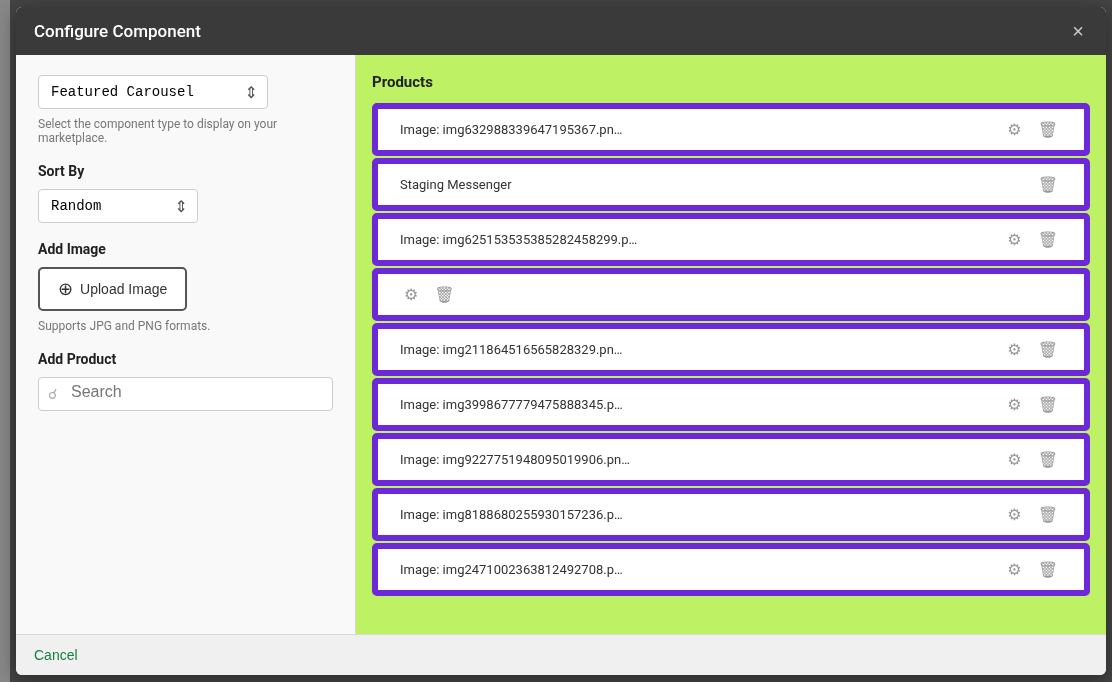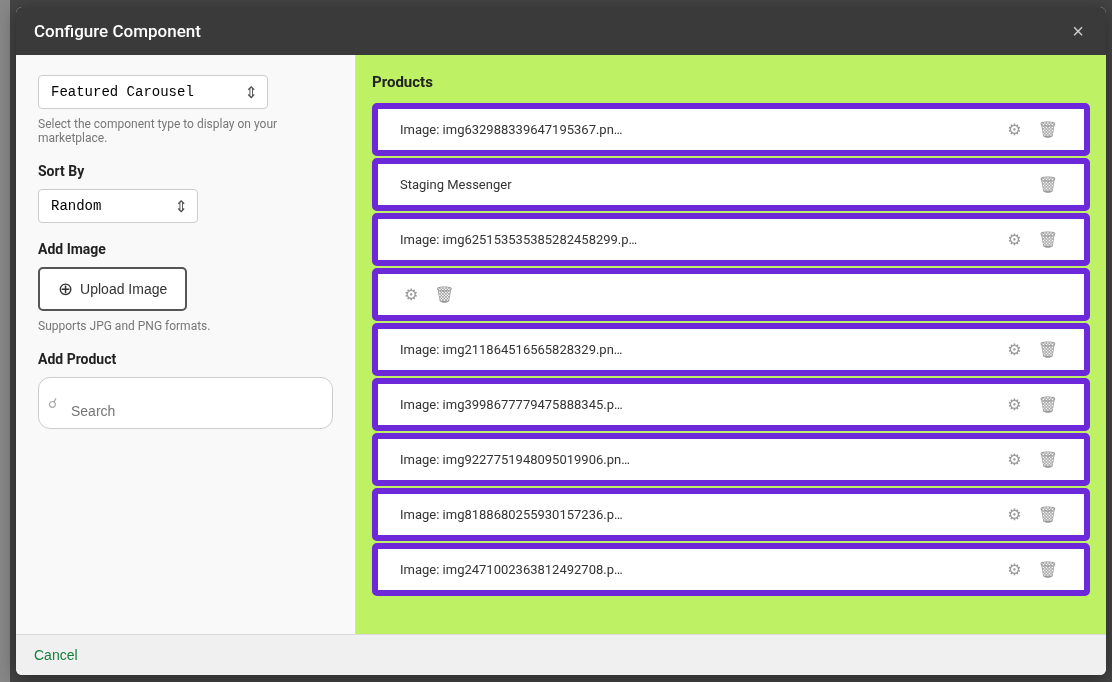--- a/index.html
+++ b/index.html
@@ -158,24 +158,24 @@
       position: absolute;
       left: 10px;
       top: 50%;
       transform: translateY(-50%);
       color: #aaa;
       font-size: 14px;
     }
 
     .search-input {
       width: 100%;
-      padding: 25px 12px 9px 32px;
+      padding: 5px 12px 9px 32px;
       border: 1px solid #ccc;
-      border-radius: 12px;
-      font-size: 14px;
+      border-radius: 4px;
+      font-size: 16px;
       background: #fff;
     }
 
     
     .right-panel {
       flex: 1;
       padding: 18px 16px;
       overflow-y: auto;
       background: #bef264;
     }

